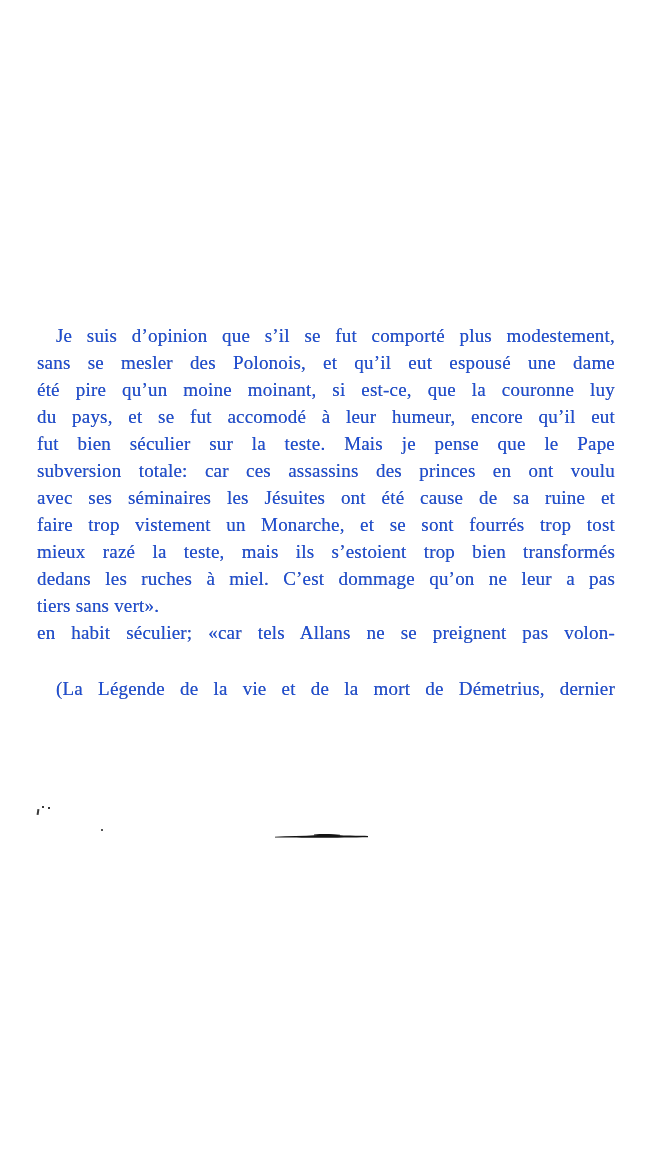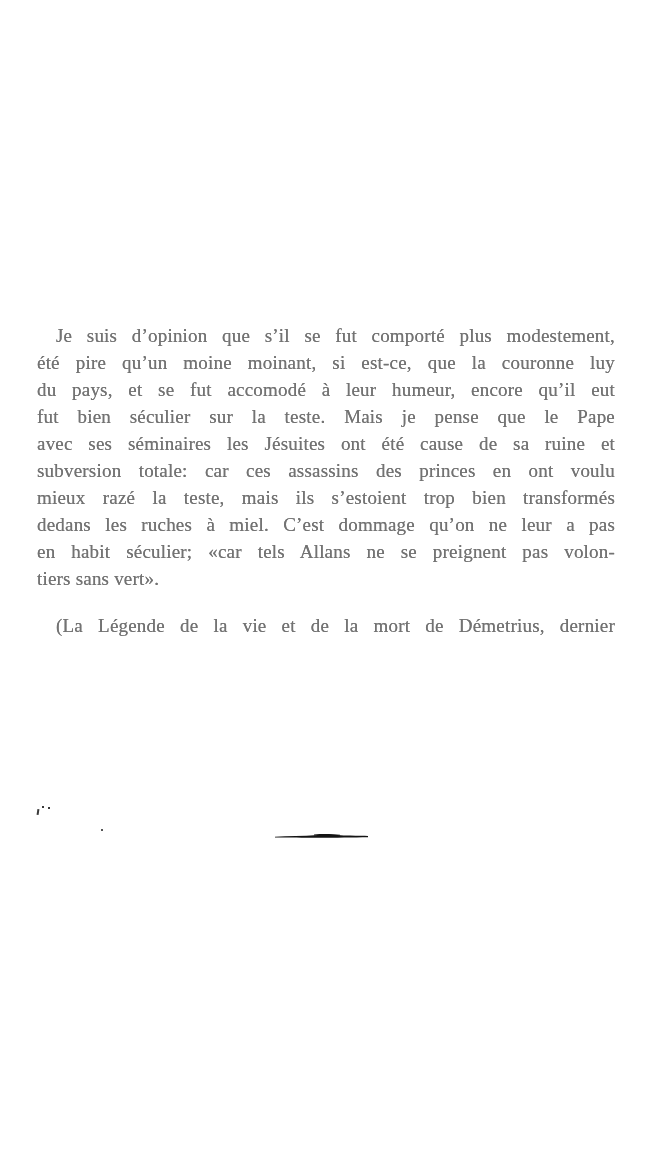--- a/index.html
+++ b/index.html
@@ -7,33 +7,33 @@
     padding: 0;
     background: #ffffff;
   }
   .page {
     position: relative;
     width: 650px;
     height: 1140px;
     background: #ffffff;
     overflow: hidden;
     font-family: "Liberation Serif", "DejaVu Serif", serif;
-    color: #737373;
+    color: #1d4ed8;
   }
   .text-block {
     position: absolute;
     left: 37px;
     top: 322px;
     width: 578px;
     font-size: 19px;
     line-height: 27px;
     letter-spacing: 0.2px;
   }
   .paragraph + .paragraph {
-    margin-top: 20px;
+    margin-top: 29px;
   }
   .line {
     height: 27px;
     text-align: justify;
     text-align-last: justify;
     -moz-text-align-last: justify;
   }
   .line.first {
     text-indent: 19px;
   }
@@ -64,29 +64,31 @@
   .speck.s4 { left: 101px; top: 829px; width: 2px; height: 2px; background:#555; }
 </style>
 </head>
 <body>
 
 <div class="page">
 
   <div class="text-block" id="text-block">
       <div class="paragraph">
         <div class="line first">Je suis d’opinion que s’il se fut comporté plus modestement,</div>
+        <div class="line">sans se mesler des Polonois, et qu’il eut espousé une dame</div>
         <div class="line">été pire qu’un moine moinant, si est-ce, que la couronne luy</div>
         <div class="line">du pays, et se fut accomodé à leur humeur, encore qu’il eut</div>
         <div class="line">fut bien séculier sur la teste. Mais je pense que le Pape</div>
+        <div class="line">subversion totale: car ces assassins des princes en ont voulu</div>
         <div class="line">avec ses séminaires les Jésuites ont été cause de sa ruine et</div>
-        <div class="line">subversion totale: car ces assassins des princes en ont voulu</div>
+        <div class="line">faire trop vistement un Monarche, et se sont fourrés trop tost</div>
         <div class="line">mieux razé la teste, mais ils s’estoient trop bien transformés</div>
         <div class="line">dedans les ruches à miel. C’est dommage qu’on ne leur a pas</div>
+        <div class="line last">tiers sans vert».</div>
         <div class="line">en habit séculier; «car tels Allans ne se preignent pas volon-</div>
-        <div class="line last">tiers sans vert».</div>
       </div>
       <div class="paragraph">
         <div class="line first">(La Légende de la vie et de la mort de Démetrius, dernier</div>
       </div>
     </div>
 
   <div class="ornament">
     <svg width="95" height="8" viewBox="0 0 95 8" xmlns="http://www.w3.org/2000/svg">
       <path d="M1,4.8 C14,4.0 28,4.3 44,3.0 C54,2.2 64,3.2 76,3.6 C84,3.8 90,3.9 94,4.1
                L94,5.2 C78,5.4 58,5.9 38,5.8 C24,5.7 10,5.6 1,5.6 Z" fill="#141414"></path>

